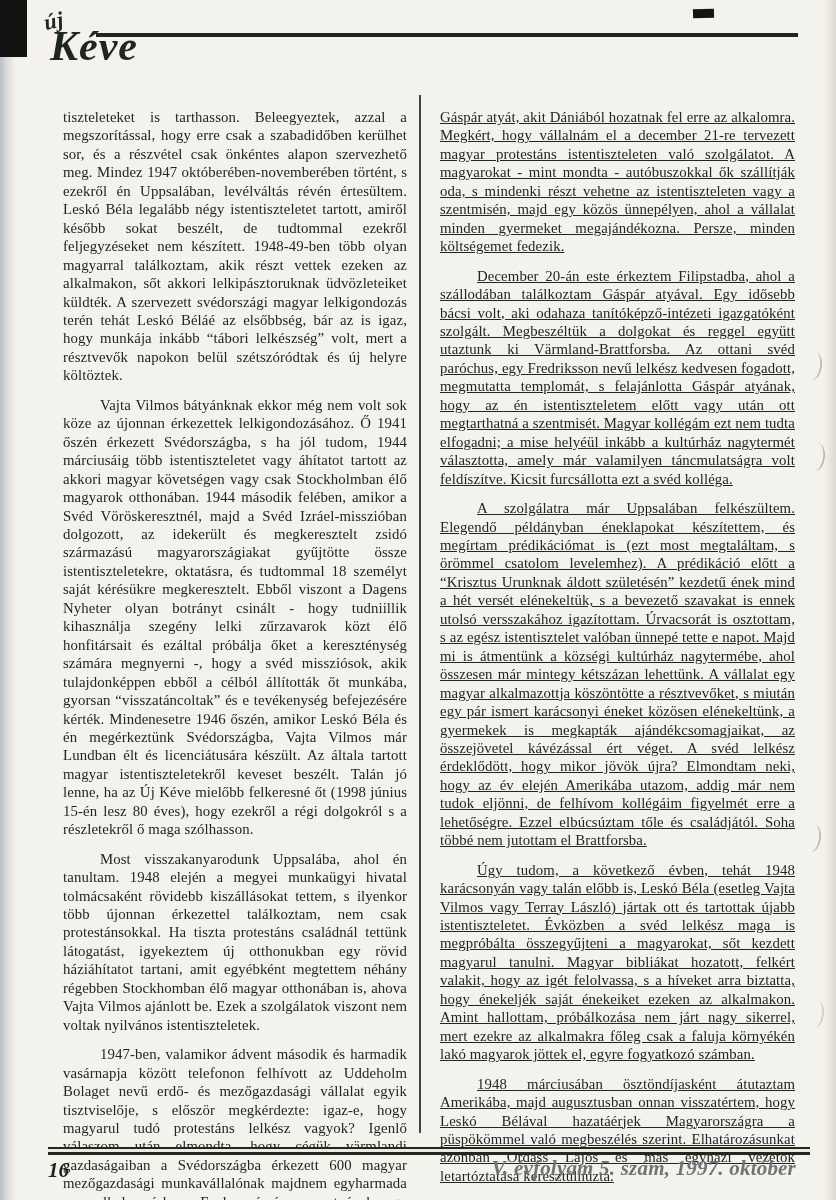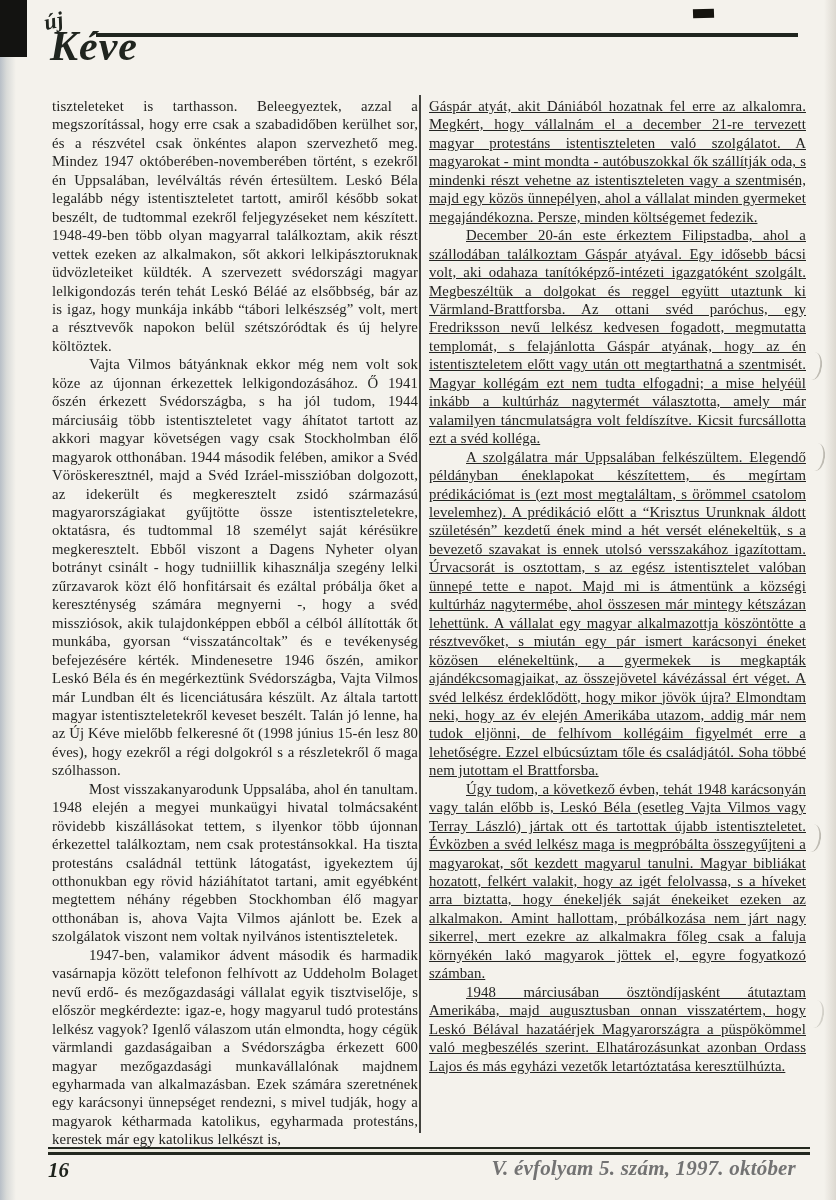--- a/index.html
+++ b/index.html
@@ -23,21 +23,21 @@
     color:#20251f;transform:rotate(-12deg);letter-spacing:1px;}
   .logo-keve{position:absolute;left:50px;top:22px;font-size:42px;font-weight:bold;font-style:italic;
     color:#20251f;letter-spacing:1px;}
   .header-rule{position:absolute;left:96px;top:33px;width:702px;height:4px;background:#20261f;}
   
   .column{position:absolute;top:97px;color:#242422;font-size:14.8px;line-height:18.45px;
     letter-spacing:0.1px;}
   .column-left{left:52px;width:366px;}
   .column-right{left:429px;width:377px;text-decoration:underline;}
   .col-divider{position:absolute;left:419px;top:95px;width:2px;height:1038px;background:#43433f;}
-  .para{margin:0;text-align:justify;}
+  .para{margin:11px;text-align:justify;}
   .para.indent{text-indent:37px;}
   
   .footer-rule{position:absolute;left:48px;top:1147px;width:762px;height:3px;
     border-top:2px solid #23281f;border-bottom:3px solid #23281f;background:#eceadf;box-sizing:content-box;}
   .page-number{position:absolute;left:48px;top:1158px;font-size:21px;font-weight:bold;font-style:italic;color:#1e231c;}
   .issue-label{position:absolute;right:40px;top:1156px;font-size:21px;font-weight:bold;font-style:italic;color:#737373;letter-spacing:0.2px;}
 </style>
 </head>
 <body>
 

